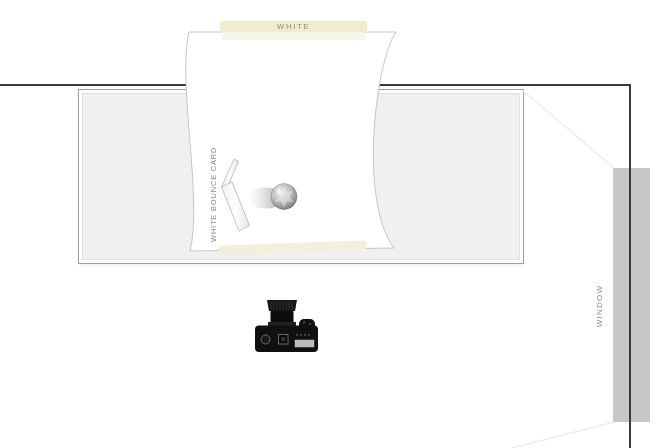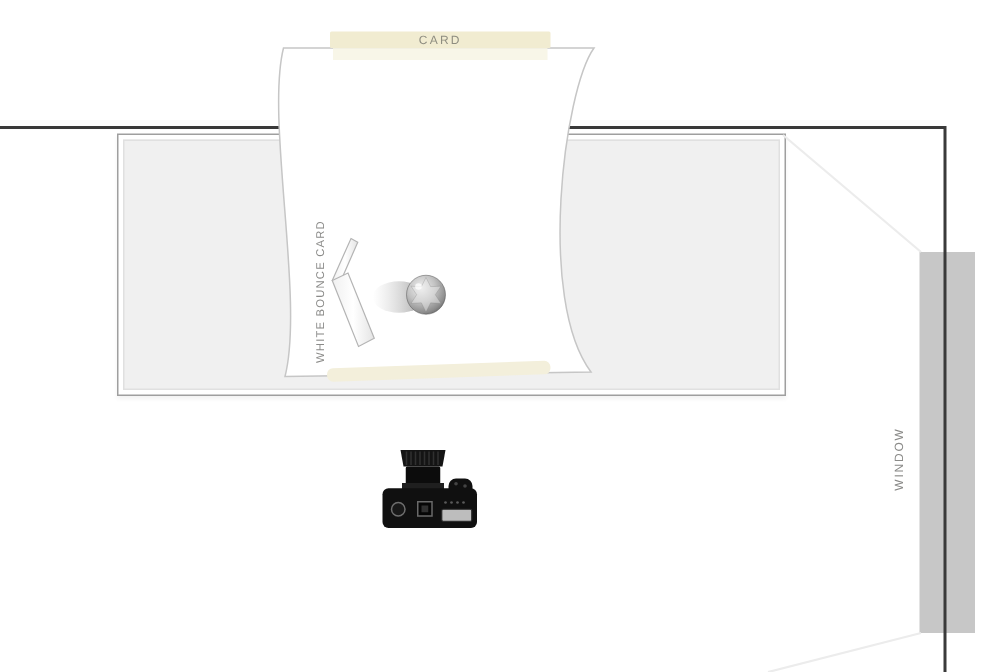--- a/index.html
+++ b/index.html
@@ -108,20 +108,20 @@
           <circle cx="301" cy="335" r="0.9"></circle>
         <circle cx="305" cy="335" r="0.9"></circle>
           <circle cx="309" cy="335" r="0.9"></circle>
       </g>
       <rect x="294.5" y="339.5" width="20" height="8" rx="1" fill="#bdbdbd" stroke="#2a2a2a" stroke-width="0.8"></rect>
     </g>
   </svg>
 
   <div class="abs" id="tape-top-ext"></div>
   <div class="abs" id="tape-top">
-    <span>CARD</span>
+    <span>WHITE</span>
   </div>
   <div class="abs" id="tape-bottom"></div>
 
   <div class="abs vlabel" id="bounce-card-label">WHITE BOUNCE CARD</div>
   <div class="abs vlabel" id="window-label">WINDOW</div>
 
 </div>
 
 </body></html>

